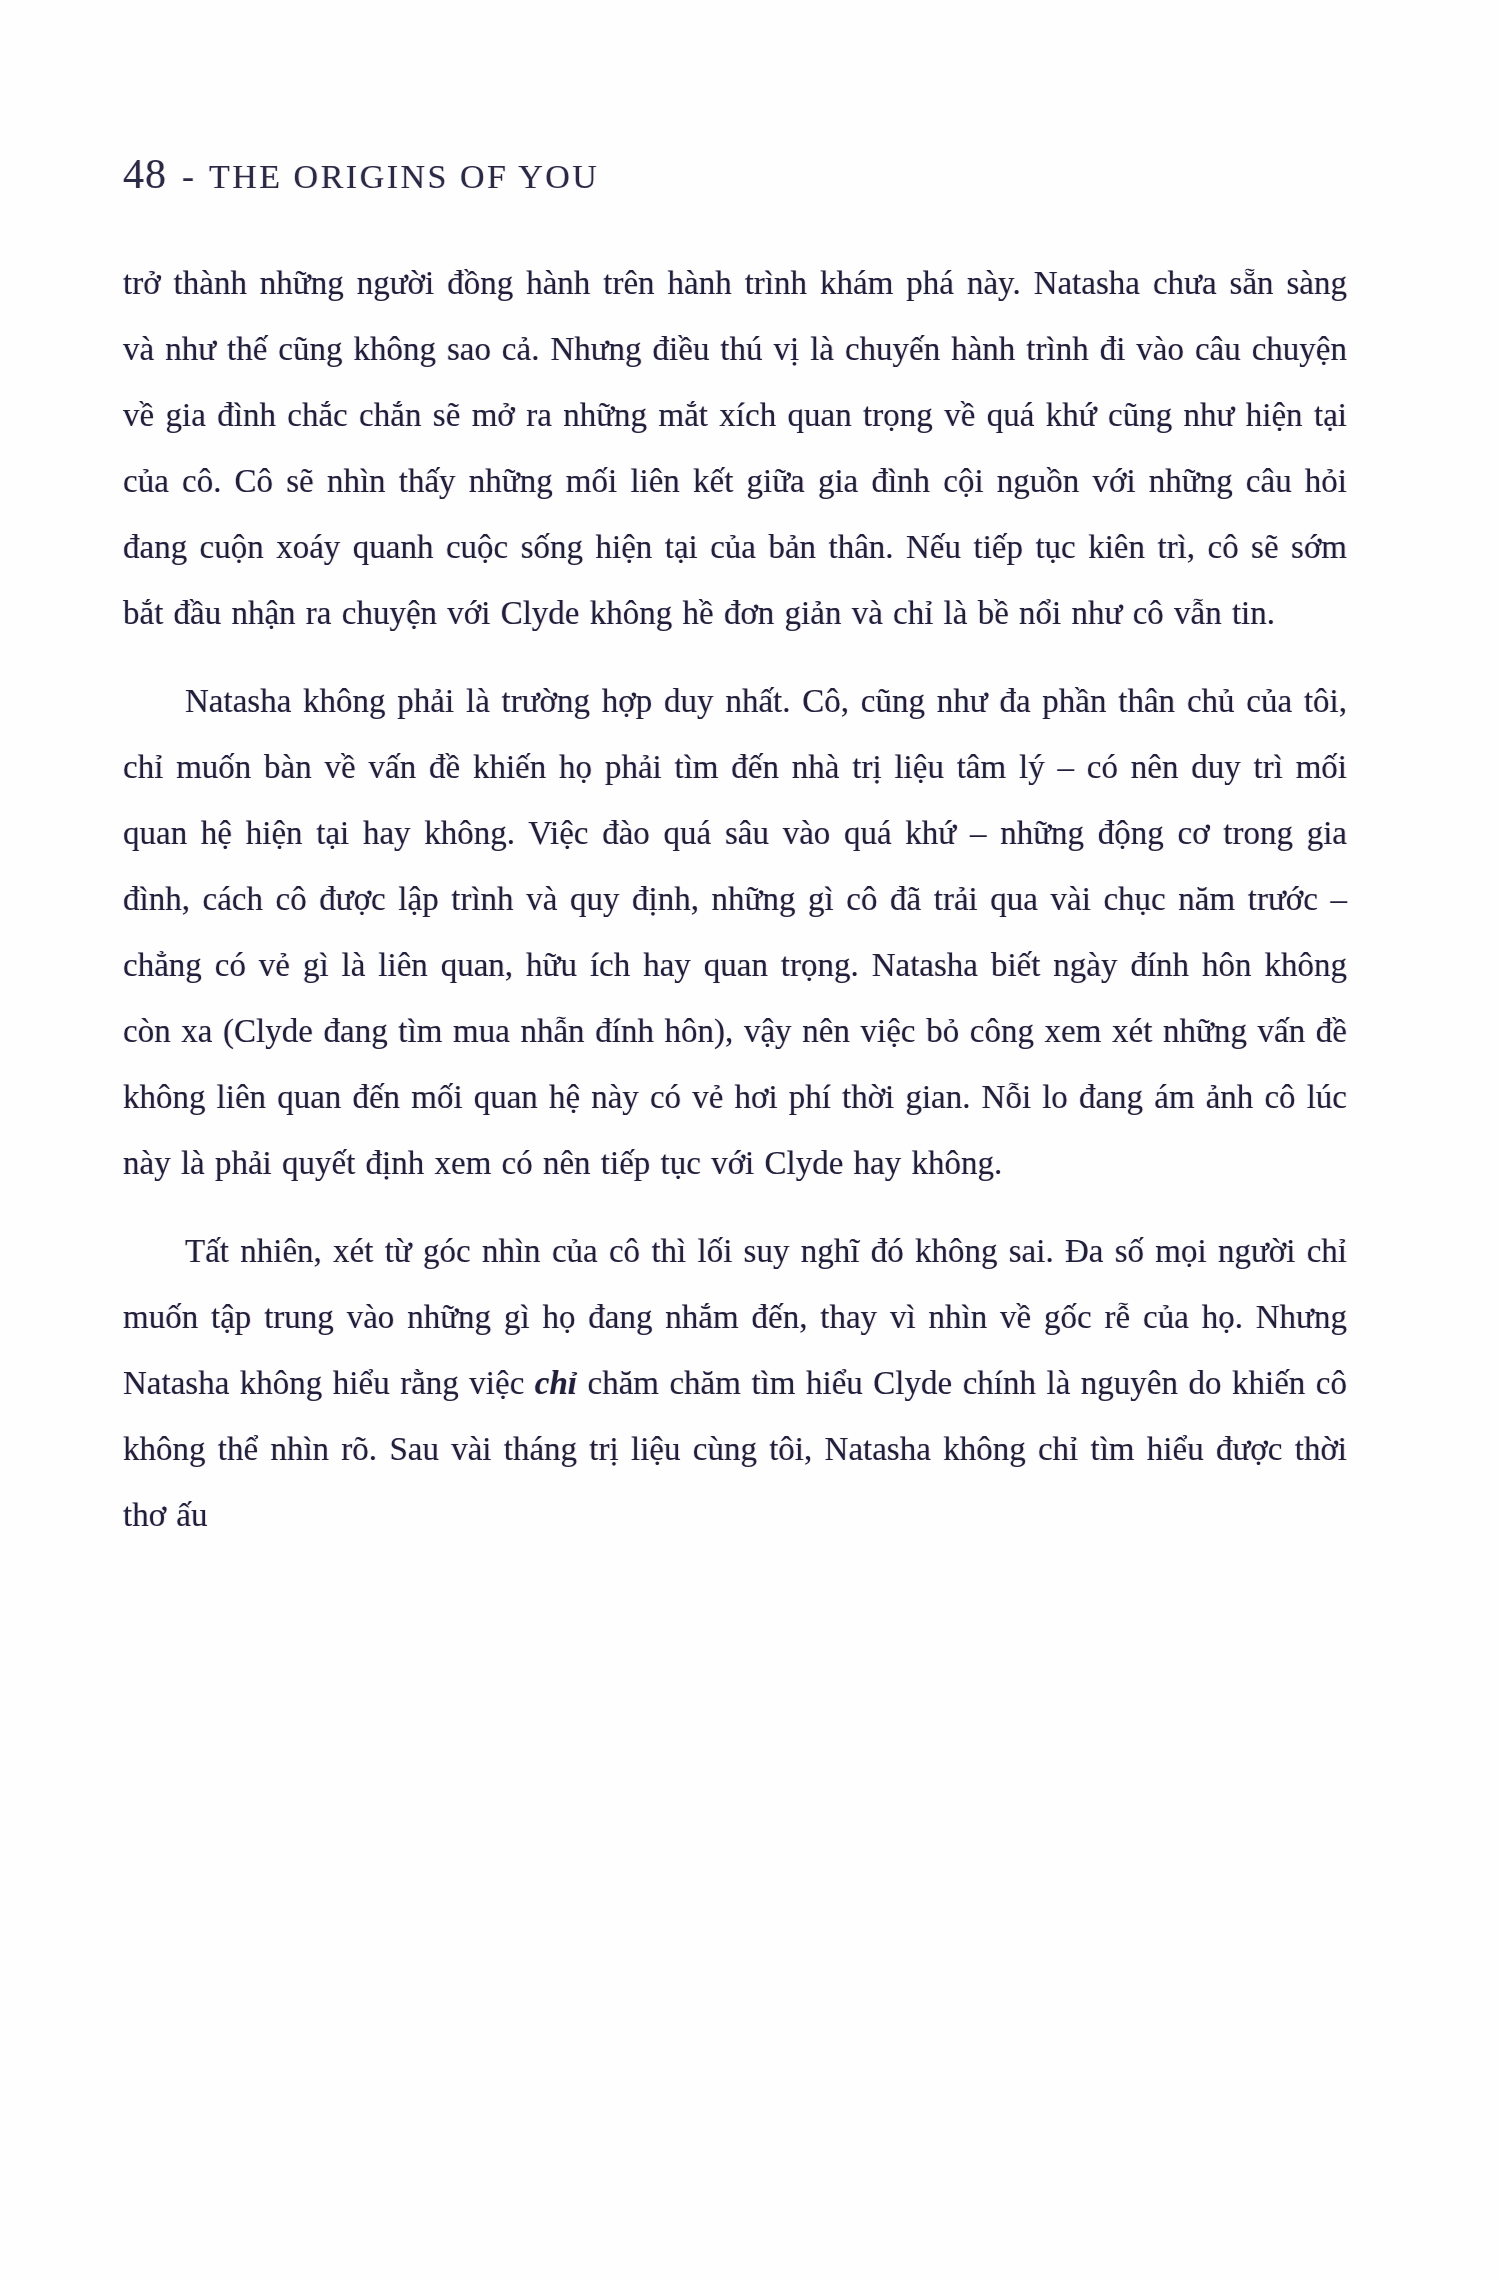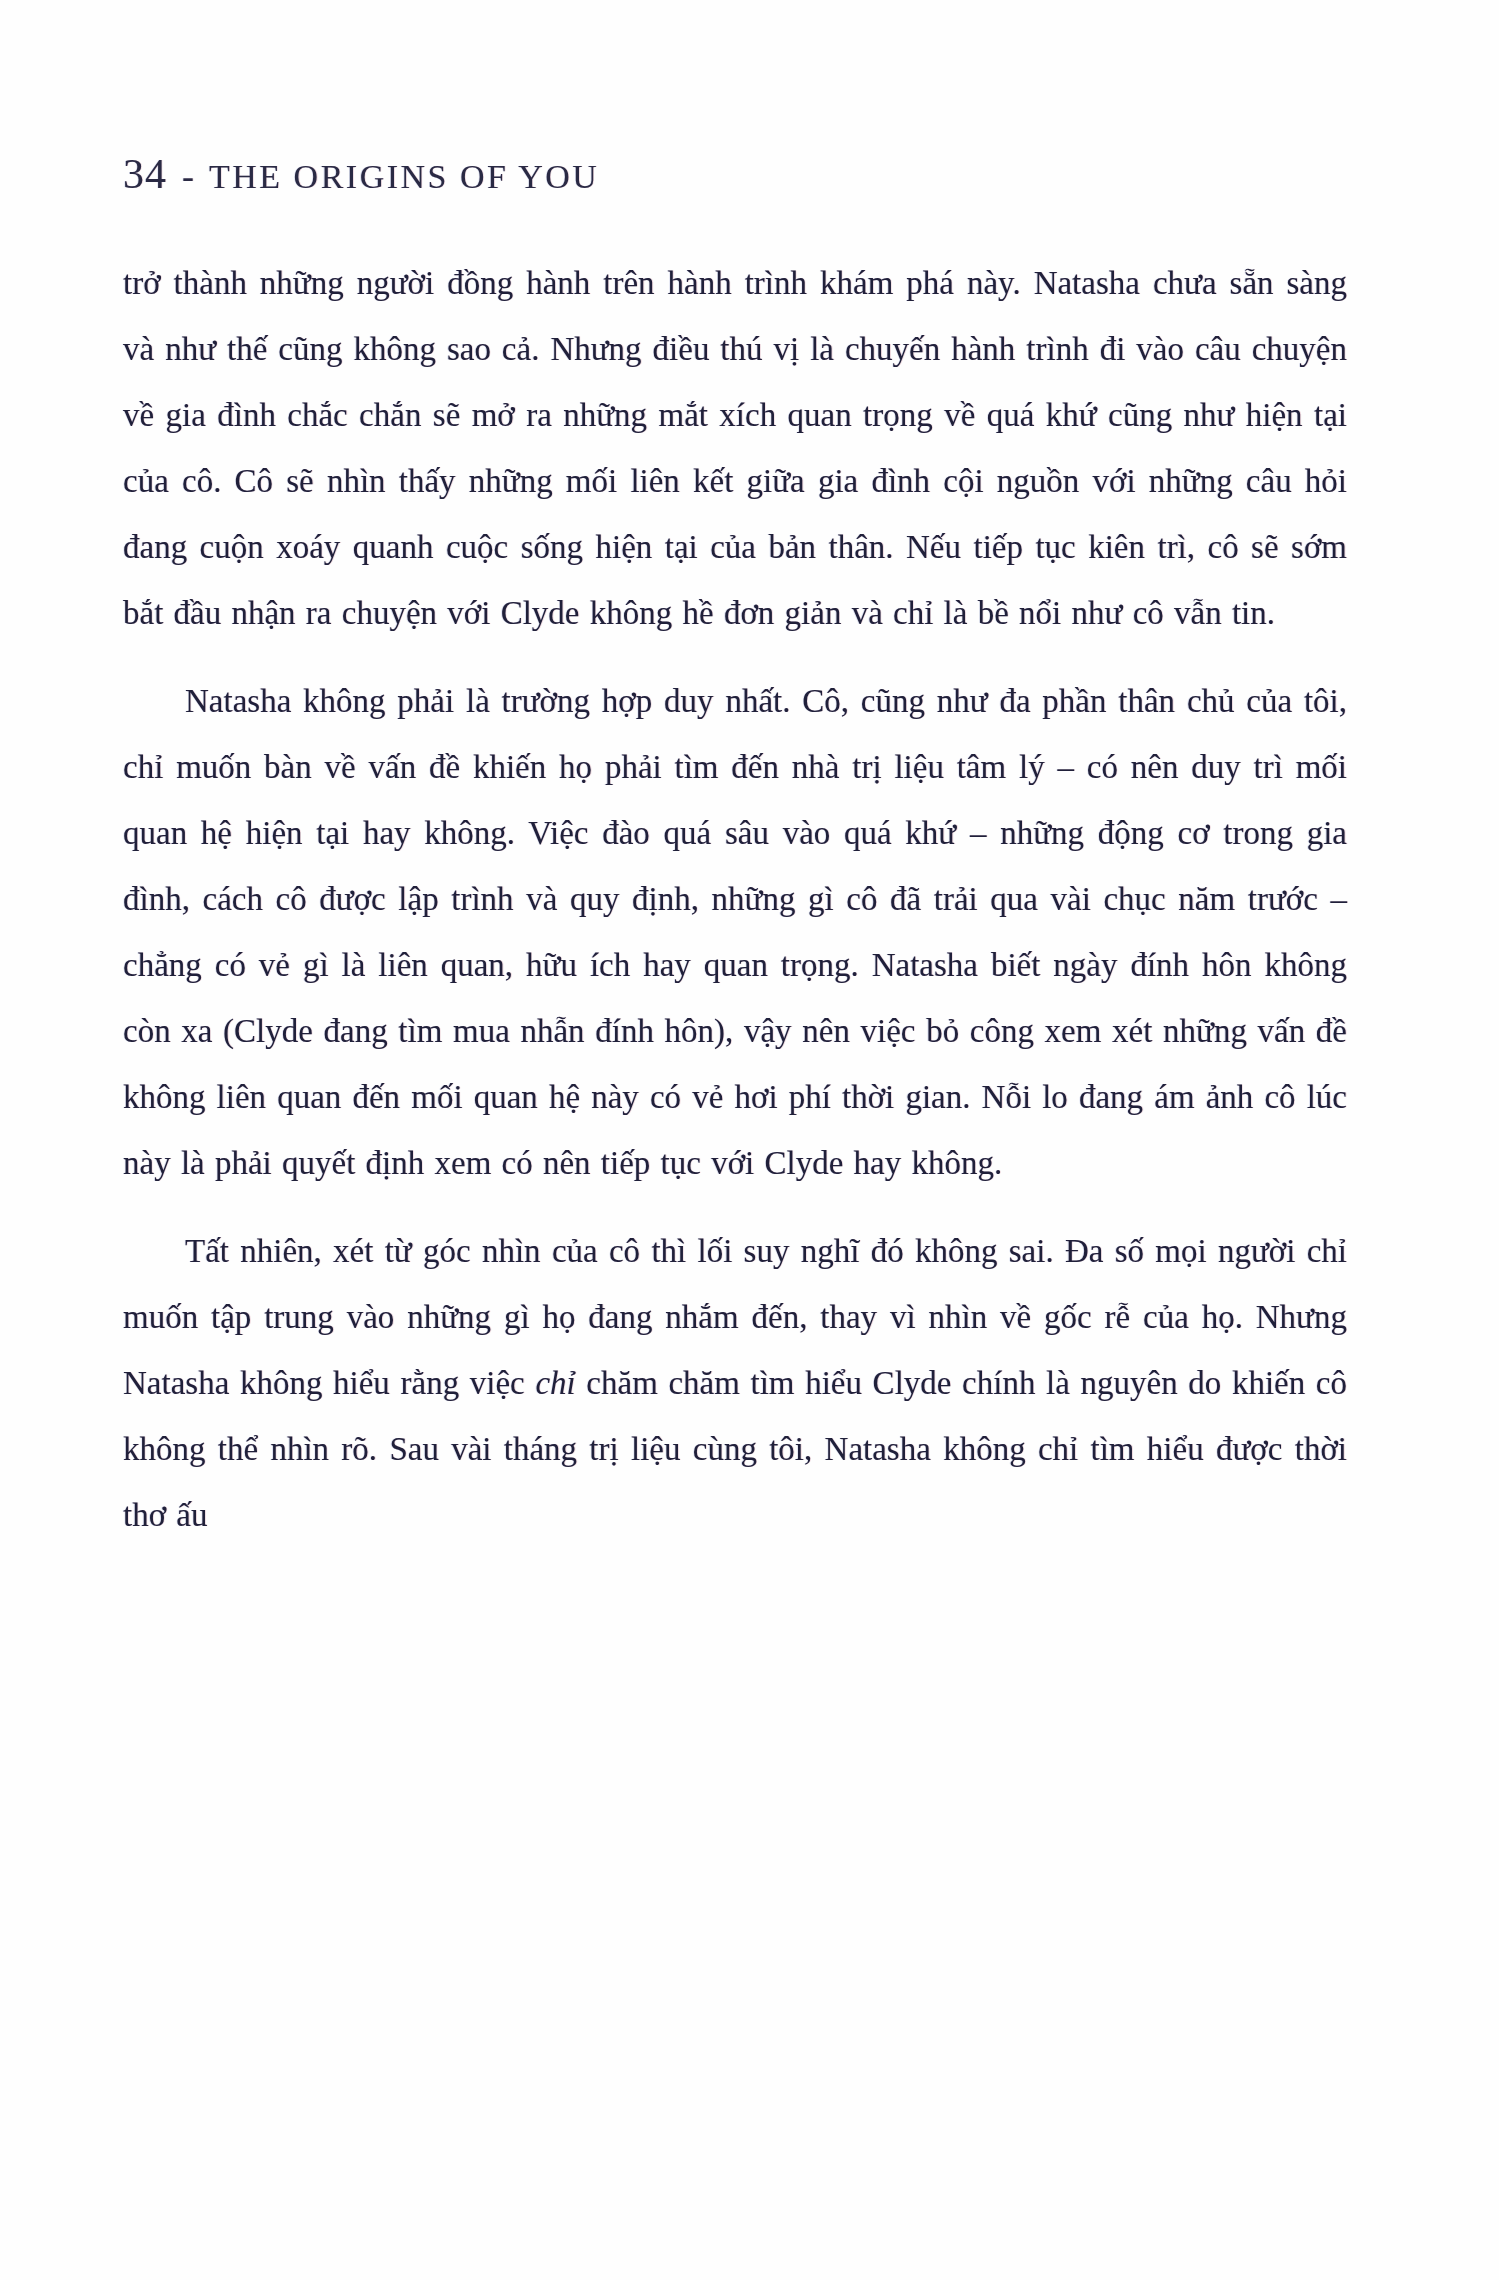--- a/index.html
+++ b/index.html
@@ -50,29 +50,30 @@
     line-height: 66px;
     text-align: justify;
     text-justify: inter-word;
     word-spacing: 2px;
   }
   .page-body p.para.indent {
     text-indent: 62px;
   }
   .page-body em {
     font-style: italic;
+    font-weight: bold;
   }
 </style>
 </head>
 <body>
 
 <div class="page">
 
   <div class="running-header">
-    <span class="page-num">34</span><span class="sep"> - </span><span class="title">THE ORIGINS OF YOU</span>
+    <span class="page-num">48</span><span class="sep"> - </span><span class="title">THE ORIGINS OF YOU</span>
   </div>
 
   <div class="page-body">
       <p class="para"><span>trở thành những người đồng hành trên hành trình khám phá này. Natasha chưa sẵn sàng và như thế cũng không sao cả. Nhưng điều thú vị là chuyến hành trình đi vào câu chuyện về gia đình chắc chắn sẽ mở ra những mắt xích quan trọng về quá khứ cũng như hiện tại của cô. Cô sẽ nhìn thấy những mối liên kết giữa gia đình cội nguồn với những câu hỏi đang cuộn xoáy quanh cuộc sống hiện tại của bản thân. Nếu tiếp tục kiên trì, cô sẽ sớm bắt đầu nhận ra chuyện với Clyde không hề đơn giản và chỉ là bề nổi như cô vẫn tin.</span></p>
       <p class="para indent"><span>Natasha không phải là trường hợp duy nhất. Cô, cũng như đa phần thân chủ của tôi, chỉ muốn bàn về vấn đề khiến họ phải tìm đến nhà trị liệu tâm lý – có nên duy trì mối quan hệ hiện tại hay không. Việc đào quá sâu vào quá khứ – những động cơ trong gia đình, cách cô được lập trình và quy định, những gì cô đã trải qua vài chục năm trước – chẳng có vẻ gì là liên quan, hữu ích hay quan trọng. Natasha biết ngày đính hôn không còn xa (Clyde đang tìm mua nhẫn đính hôn), vậy nên việc bỏ công xem xét những vấn đề không liên quan đến mối quan hệ này có vẻ hơi phí thời gian. Nỗi lo đang ám ảnh cô lúc này là phải quyết định xem có nên tiếp tục với Clyde hay không.</span></p>
       <p class="para indent"><span>Tất nhiên, xét từ góc nhìn của cô thì lối suy nghĩ đó không sai. Đa số mọi người chỉ muốn tập trung vào những gì họ đang nhắm đến, thay vì nhìn về gốc rễ của họ. Nhưng Natasha không hiểu rằng việc </span><em>chỉ</em><span> chăm chăm tìm hiểu Clyde chính là nguyên do khiến cô không thể nhìn rõ. Sau vài tháng trị liệu cùng tôi, Natasha không chỉ tìm hiểu được thời thơ ấu</span></p>
     </div>
 
 </div>
 

